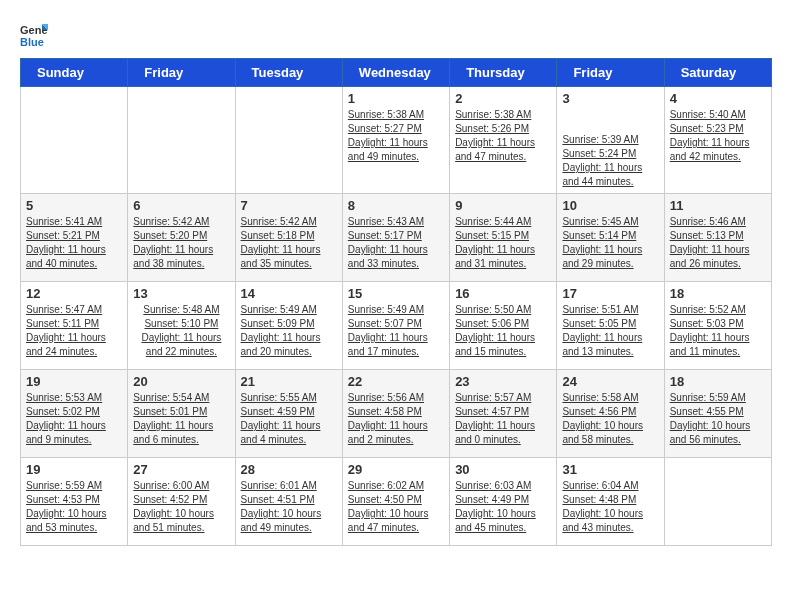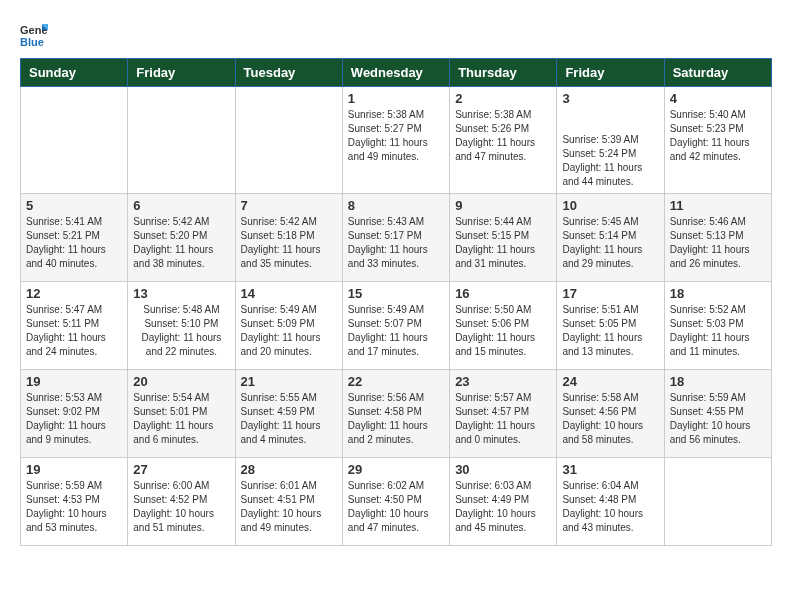--- a/index.html
+++ b/index.html
@@ -36,25 +36,25 @@
     .location-title {
       font-size: 16px;
       color: #555;
     }
     .calendar {
       width: 100%;
       border-collapse: collapse;
       border: 1px solid #ccc;
     }
     .calendar th {
-      background: #14532d;
+      background: #1d4ed8;
       color: #fff;
       font-size: 13px;
       font-weight: bold;
-      padding: 6px 8px;
+      padding: 6px 16px;
       text-align: left;
       border: 1px solid #2a6aa8;
     }
     .calendar td {
       vertical-align: top;
       padding: 4px 5px;
       border: 1px solid #ccc;
       font-size: 10.5px;
       color: #333;
       background: #fff;
@@ -67,20 +67,21 @@
     .day-number {
       font-size: 13px;
       font-weight: bold;
       display: block;
       margin-bottom: 2px;
     }
     .cell-text {
       font-size: 10px;
       line-height: 1.4;
       color: #333;
+      text-decoration: underline;
     }
     .empty-cell {
       background: #fff !important;
     }
   </style>
 </head>
 <body>
 
 <div class="header-area">
   <div class="logo">
@@ -246,21 +247,21 @@
           <div class="cell-text" style="white-space: pre-line;">Sunrise: 5:52 AM
 Sunset: 5:03 PM
 Daylight: 11 hours
 and 11 minutes.</div>
         </td>
       </tr>
       <tr>
         <td>
           <span class="day-number">19</span>
           <div class="cell-text" style="white-space: pre-line;">Sunrise: 5:53 AM
-Sunset: 9:02 PM
+Sunset: 5:02 PM
 Daylight: 11 hours
 and 9 minutes.</div>
         </td>
         <td>
           <span class="day-number">20</span>
           <div class="cell-text" style="white-space: pre-line;">Sunrise: 5:54 AM
 Sunset: 5:01 PM
 Daylight: 11 hours
 and 6 minutes.</div>
         </td>

